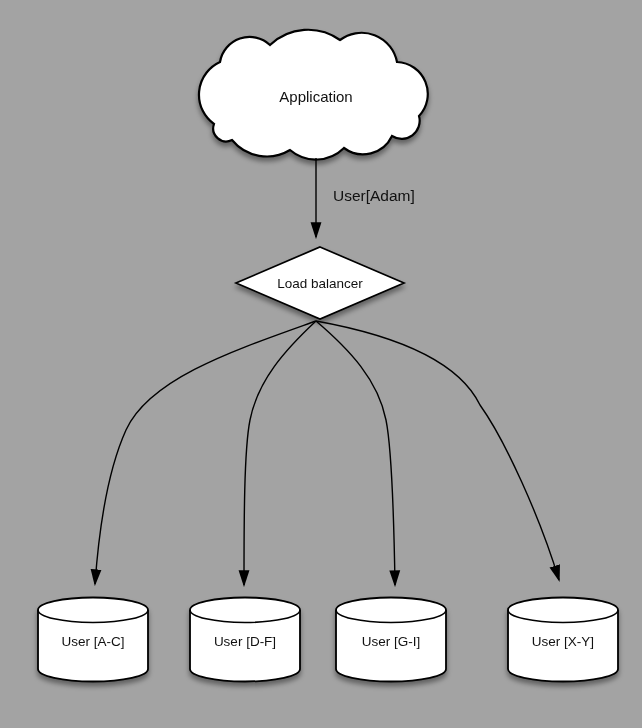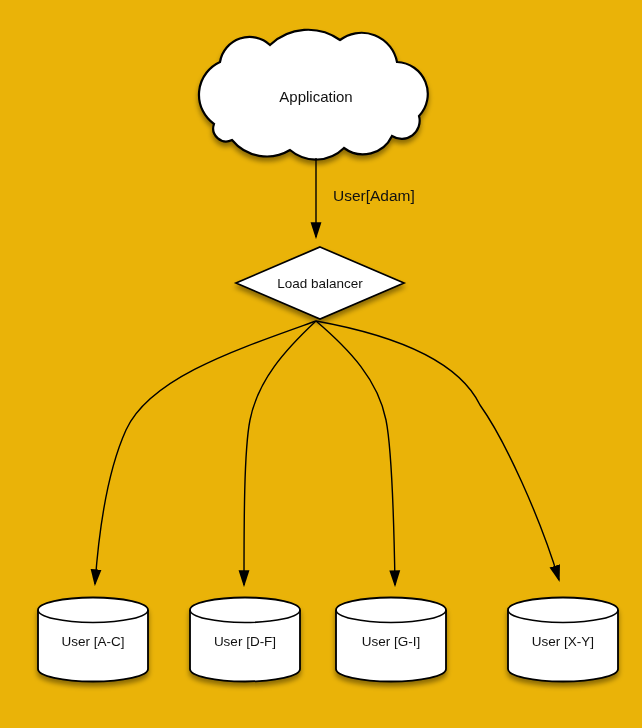--- a/index.html
+++ b/index.html
@@ -3,21 +3,21 @@
 <meta charset="utf-8">
 <style>
   html, body {
     margin: 0;
     padding: 0;
     background: #ffffff;
   }
   .canvas-wrap {
     width: 642px;
     height: 728px;
-    background: #eab308;
+    background: #a3a3a3;
     position: relative;
     overflow: hidden;
     text-align: right;
   }
   svg {
     display: block;
   }
   .shape {
     fill: #ffffff;
     stroke: #000000;

